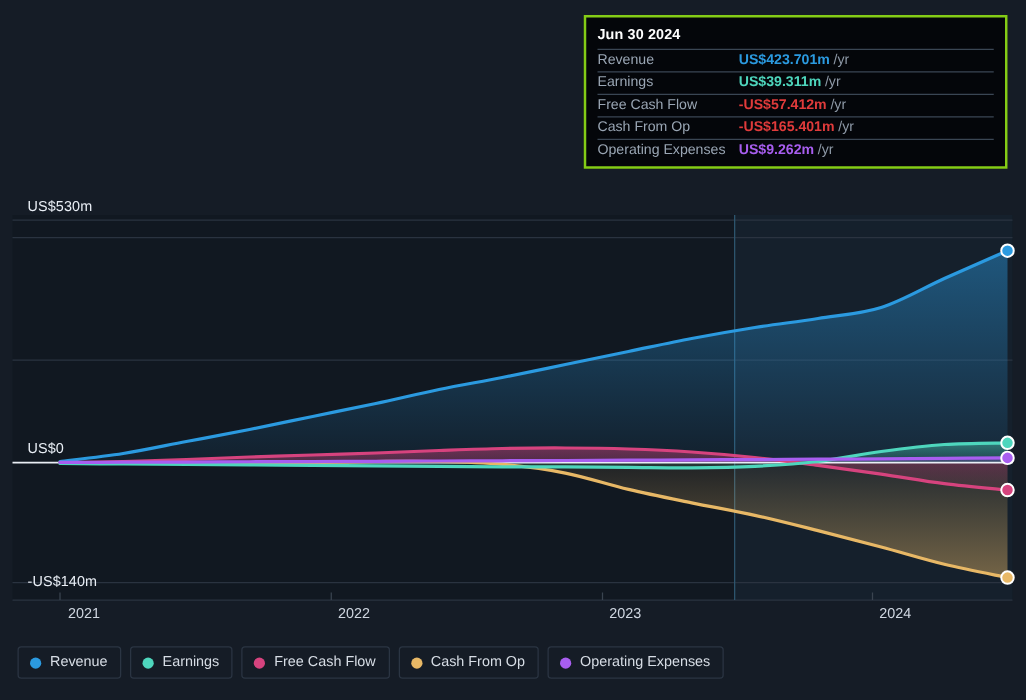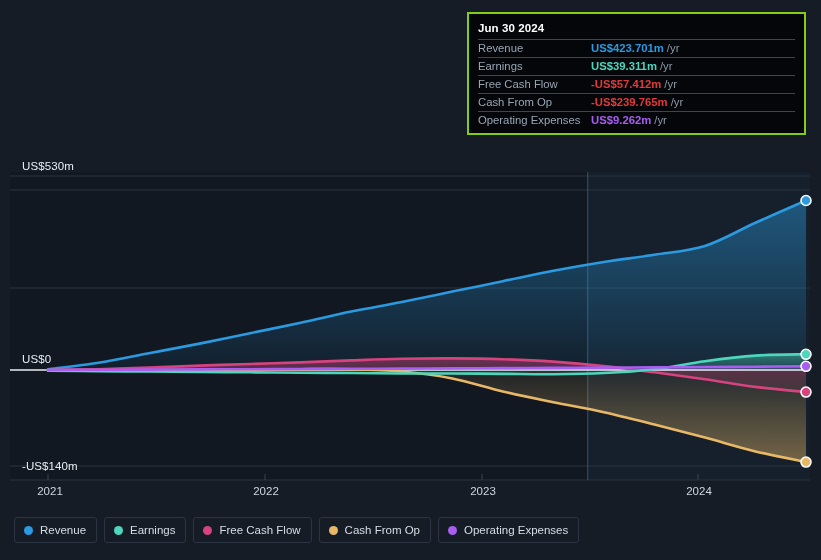--- a/index.html
+++ b/index.html
@@ -15,21 +15,21 @@
   .chart-wrap{position:absolute;left:0;top:0;width:821px;height:505px;}
   .chart-svg{position:absolute;left:0;top:0;}
 
   
   .y-label{
     position:absolute;color:#e9eef5;font-size:11.5px;
     letter-spacing:.1px;white-space:nowrap;
   }
   .x-label{
     position:absolute;color:#cfd6e0;font-size:11.5px;
-    text-align:center;white-space:nowrap;
+    text-align:right;white-space:nowrap;
   }
 
   
   .tooltip{
     position:absolute;left:467px;top:12px;width:339px;
     background:#04060a;border:2px solid #84cc16;
     box-sizing:border-box;padding:6px 9px 4px 9px;
     z-index:40;
   }
   .tt-title{
@@ -163,21 +163,21 @@
           <div class="tt-val" style="color: rgb(78, 214, 189);">US$39.311m</div>
           <span class="tt-suffix">/yr</span>
         </div>
         <div class="tt-row">
           <div class="tt-key">Free Cash Flow</div>
           <div class="tt-val" style="color: rgb(224, 59, 59);">-US$57.412m</div>
           <span class="tt-suffix">/yr</span>
         </div>
         <div class="tt-row">
           <div class="tt-key">Cash From Op</div>
-          <div class="tt-val" style="color: rgb(224, 59, 59);">-US$239.765m</div>
+          <div class="tt-val" style="color: rgb(224, 59, 59);">-US$165.401m</div>
           <span class="tt-suffix">/yr</span>
         </div>
         <div class="tt-row">
           <div class="tt-key">Operating Expenses</div>
           <div class="tt-val" style="color: rgb(168, 94, 240);">US$9.262m</div>
           <span class="tt-suffix">/yr</span>
         </div>
       </div>
   </div>
 

